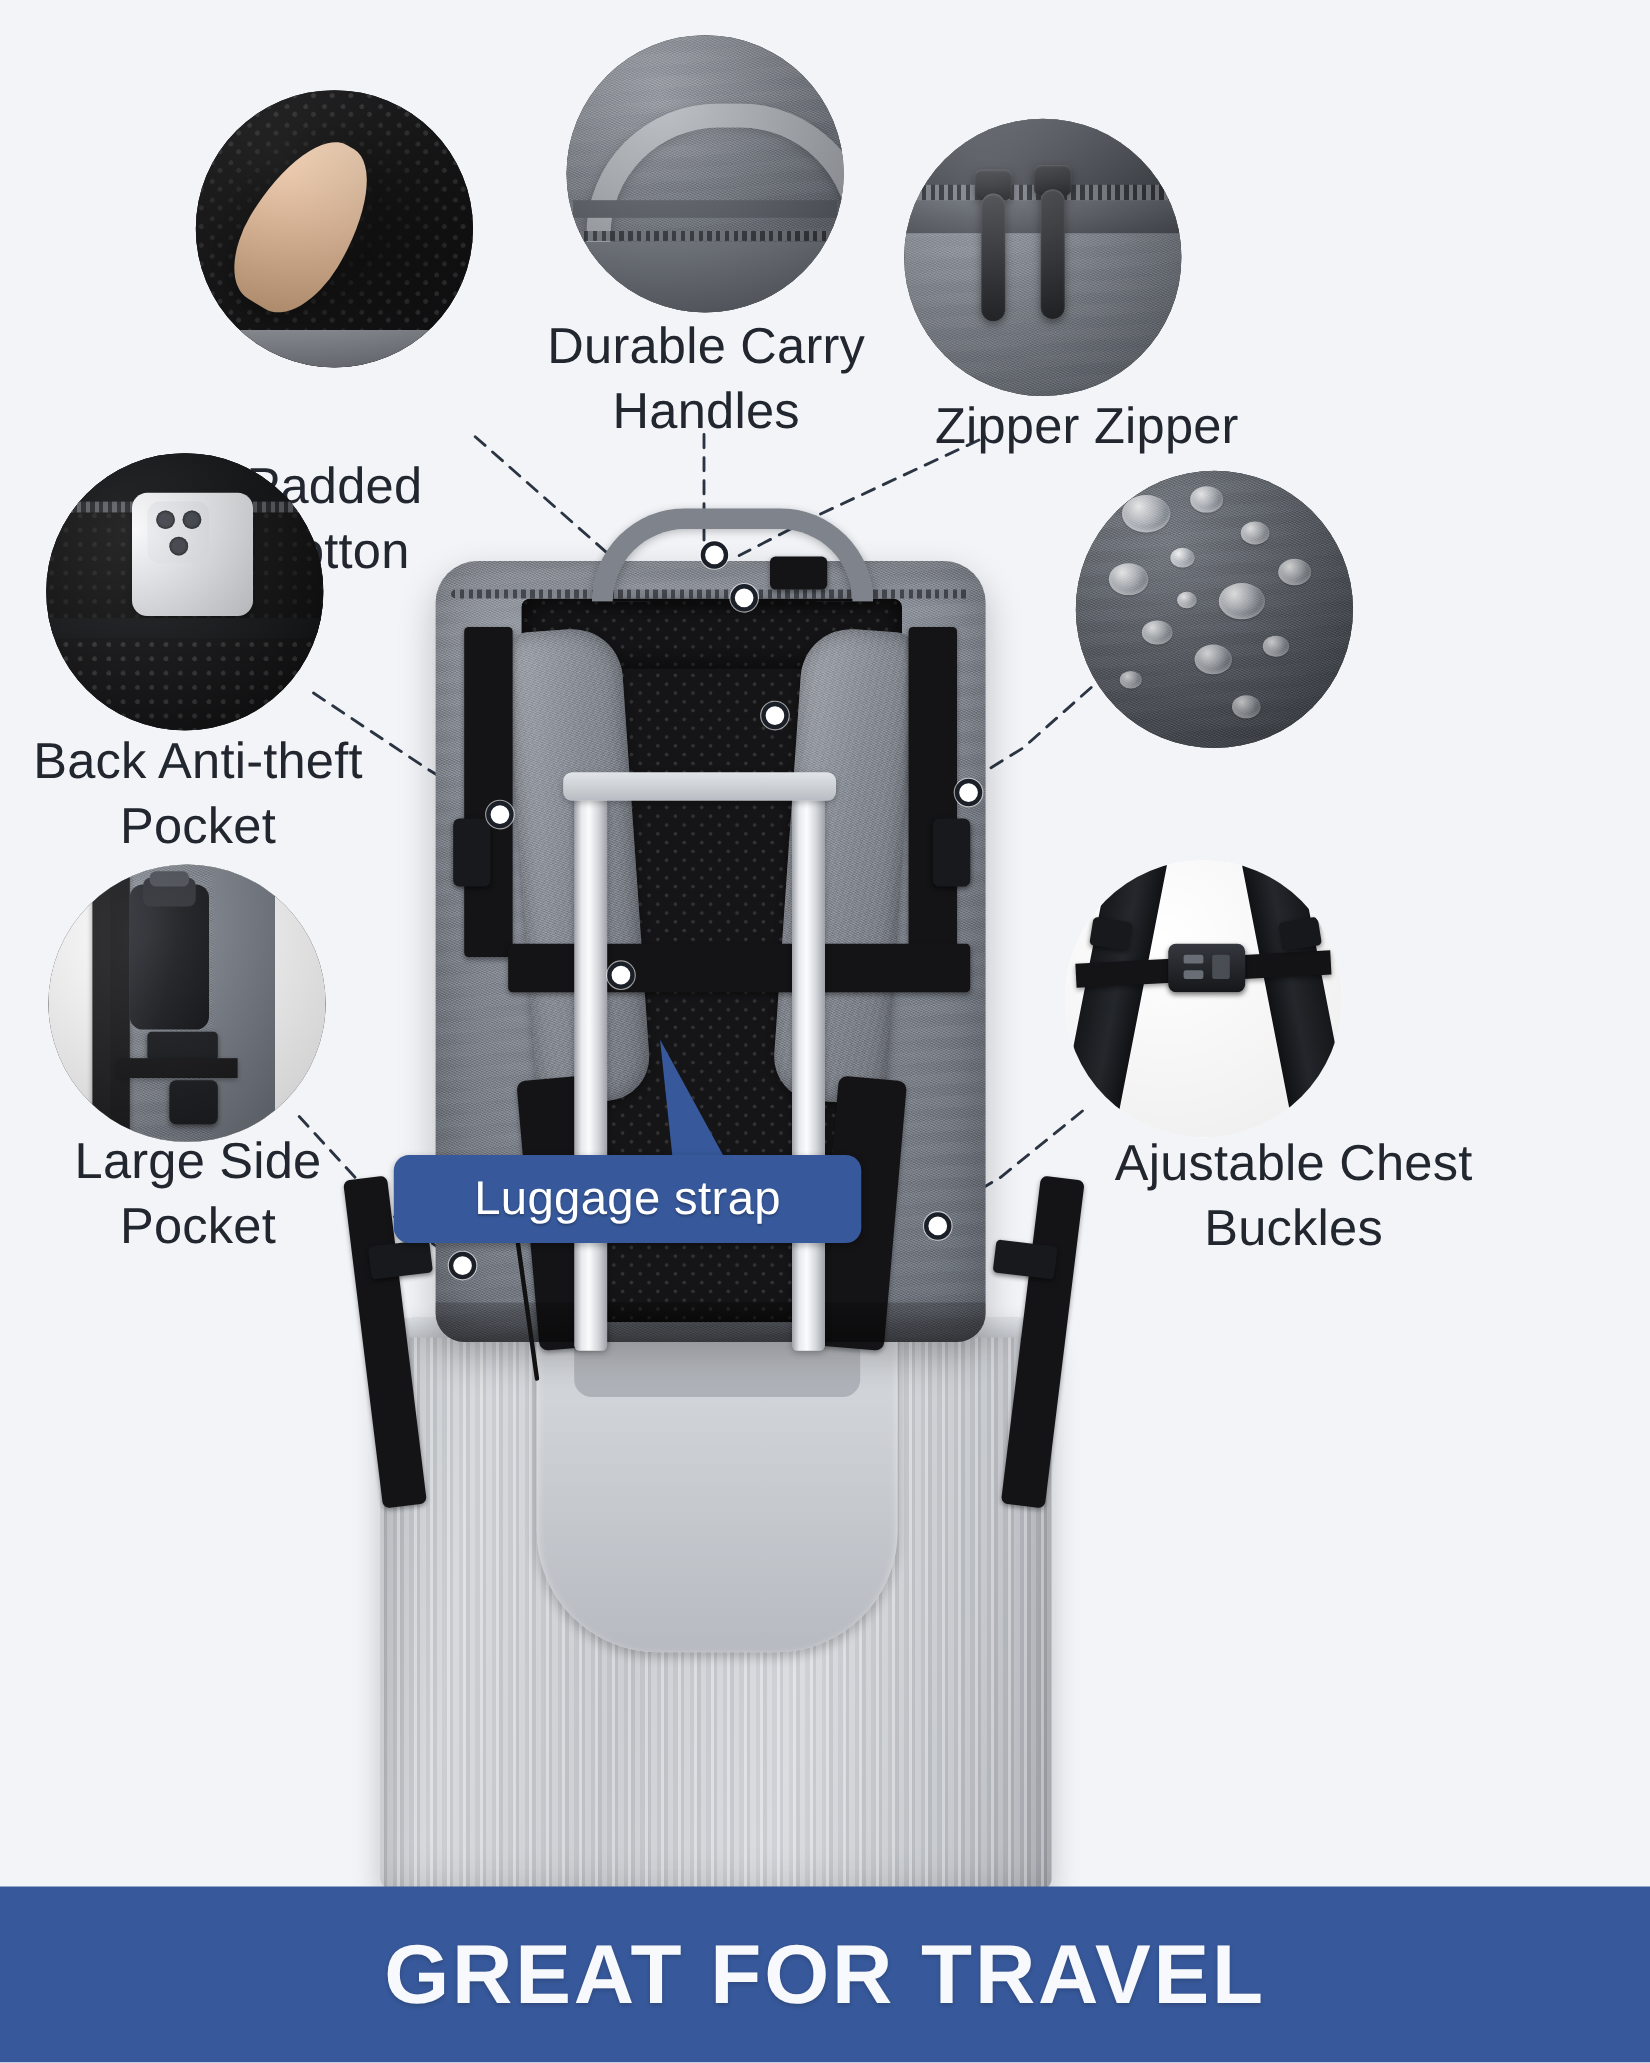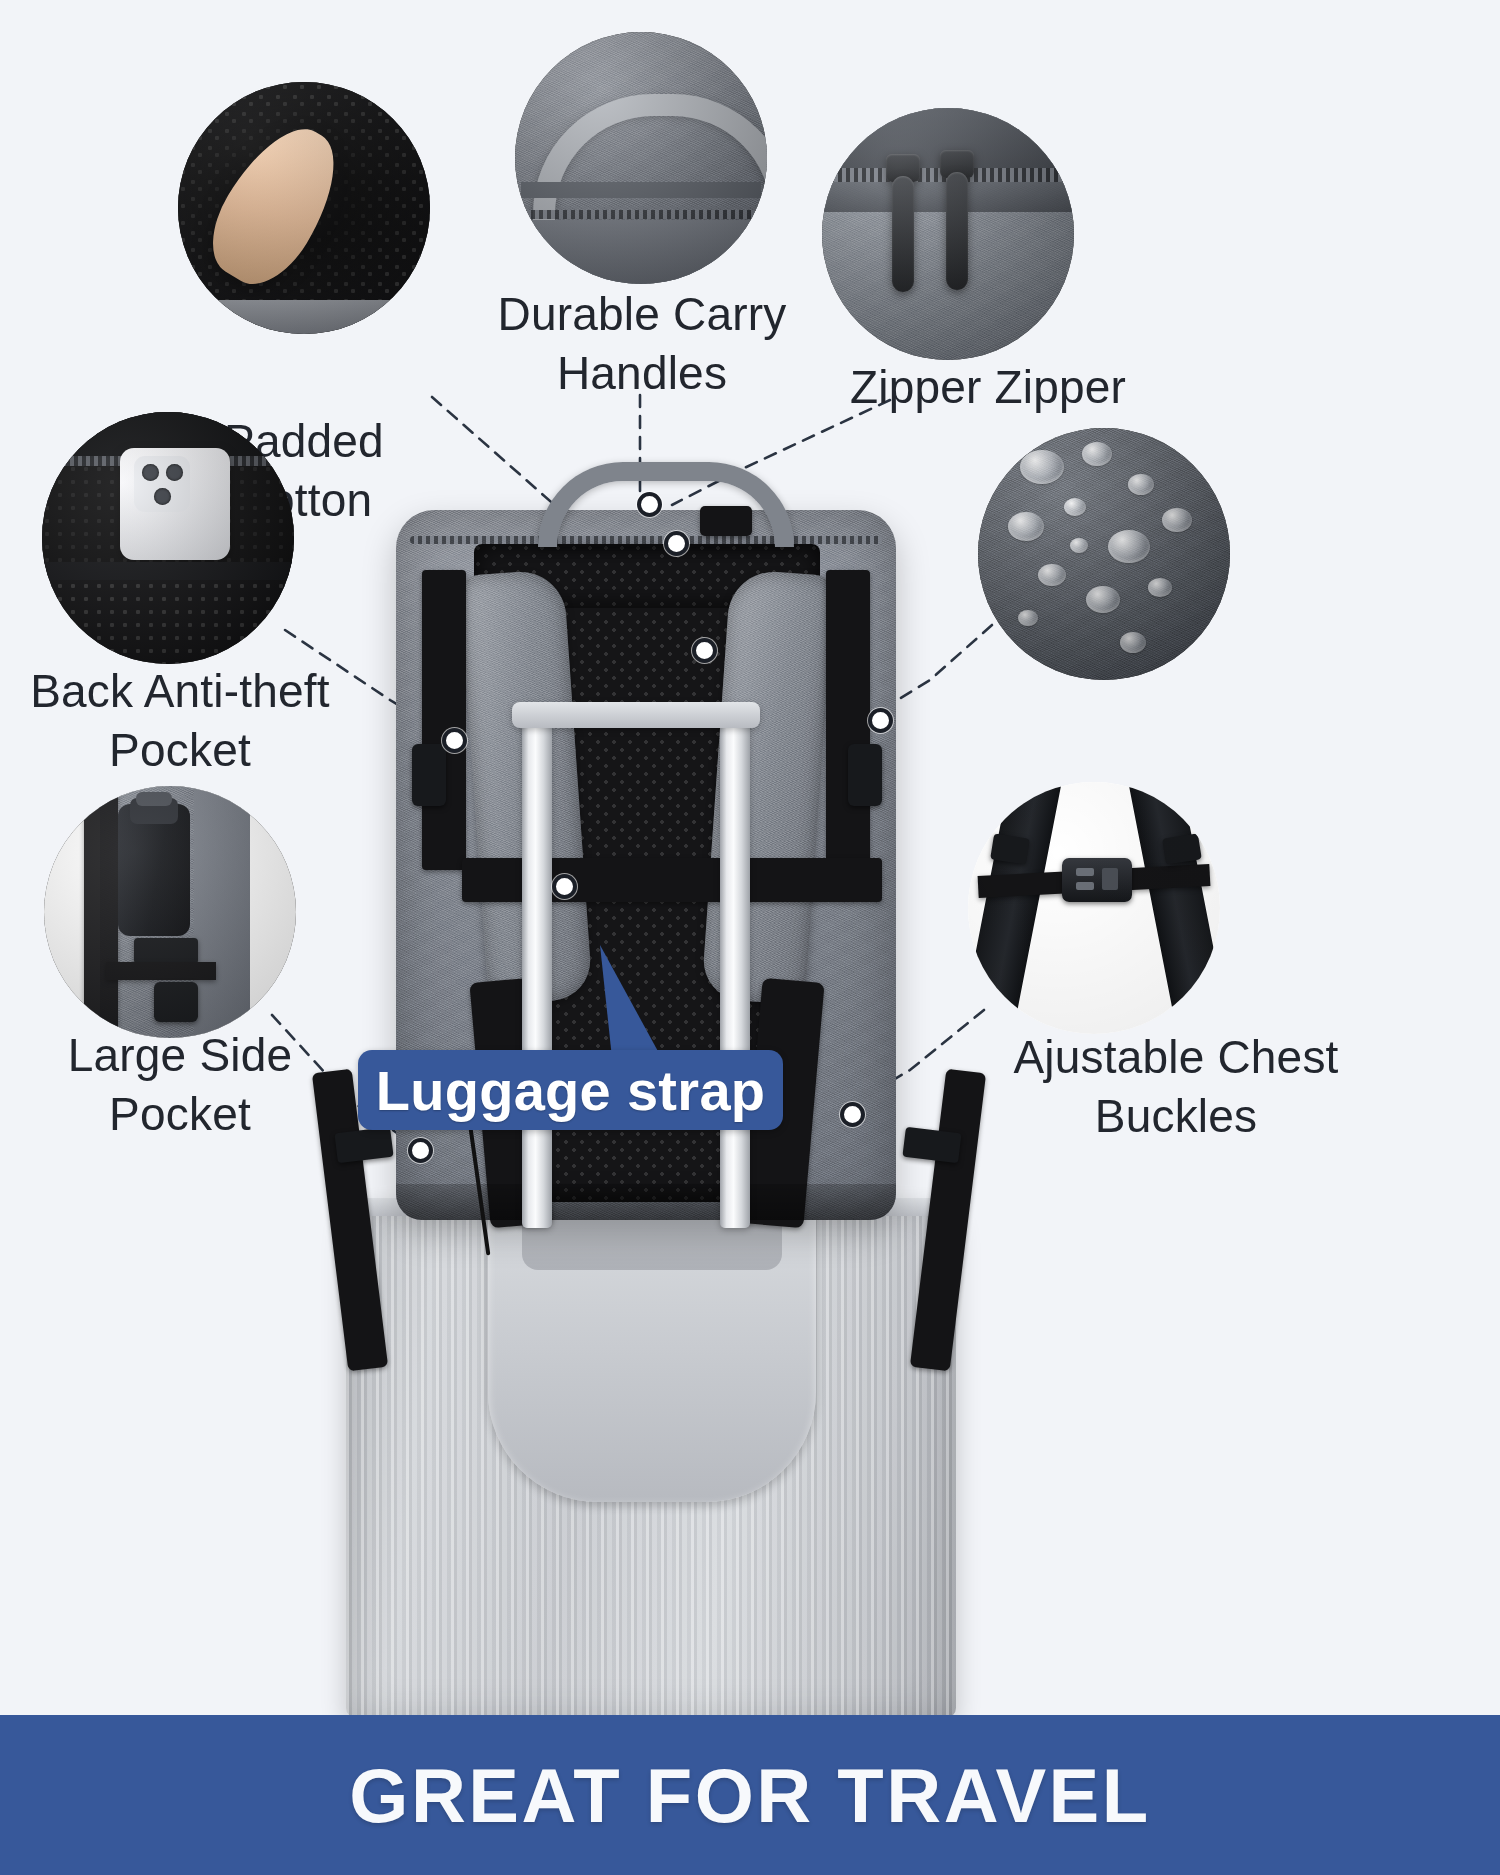--- a/index.html
+++ b/index.html
@@ -34,21 +34,21 @@
   
   .callout{
     position:absolute;
     background:#37589a;
     border-radius:14px;
     display:flex;align-items:center;justify-content:center;
     box-shadow:0 2px 6px rgba(0,0,0,.25);
     z-index:40;
   }
   .callout span{
-    color:#fff;font-size:56px;font-weight:700;letter-spacing:.3px;
+    color:#fff;font-size:43px;font-weight:400;letter-spacing:.3px;
     text-shadow:0 1px 2px rgba(0,0,0,.25);
   }
 
   
   .banner{
     position:absolute;left:0;bottom:0;width:1500px;height:160px;
     background:#37589a;display:flex;align-items:center;justify-content:center;
     z-index:60;
   }
   .banner span{

